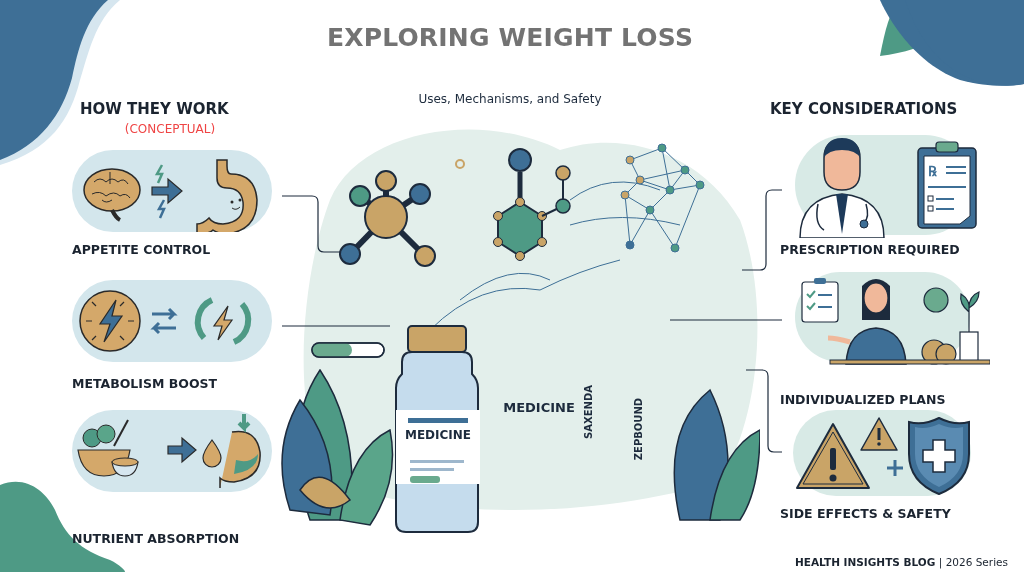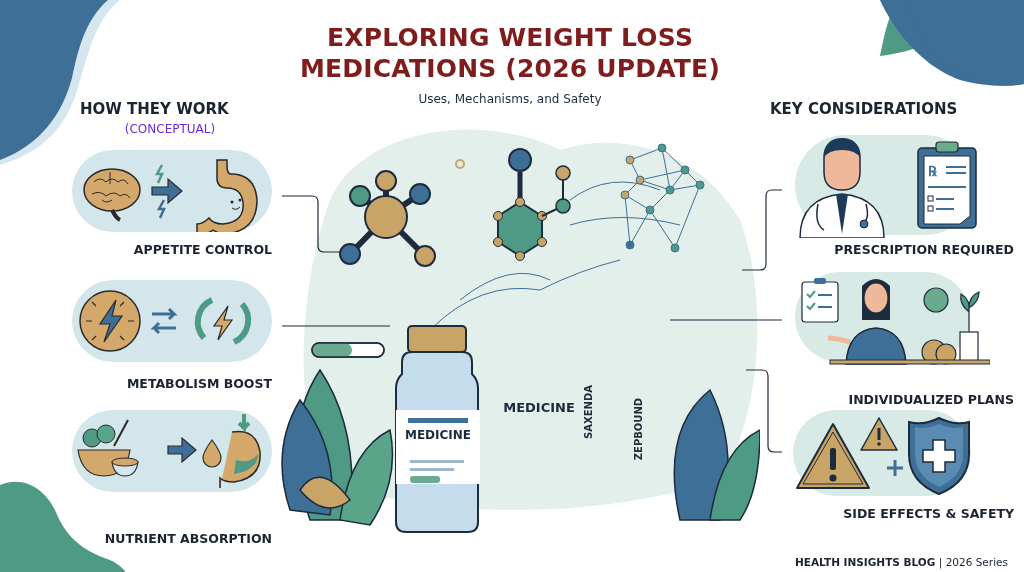--- a/index.html
+++ b/index.html
@@ -1,27 +1,27 @@
 <!DOCTYPE html>
 <html><head>
 <meta charset="utf-8">
 <style>
   * { box-sizing: border-box; margin: 0; padding: 0; }
   html, body { width: 1024px; height: 572px; overflow: hidden; background: #ffffff; }
   body { position: relative; font-family: "DejaVu Sans", sans-serif; color: #1b2a3a; }
   .abs { position: absolute; }
   .blob-bg { position: absolute; left: 0; top: 0; }
   .title { position: absolute; left: 280px; top: 22px; width: 460px; text-align: center;
-    font-family: "DejaVu Sans", sans-serif; font-weight: bold; font-size: 25px; line-height: 31px; color: #7f1d1d; letter-spacing: 0.2px; }
+    font-family: "DejaVu Sans", sans-serif; font-weight: bold; font-size: 25px; line-height: 31px; color: #737373; letter-spacing: 0.2px; }
   .subtitle { position: absolute; left: 280px; top: 92px; width: 460px; text-align: center;
     font-size: 12px; color: #1d2b3d; }
   .sec-head { position: absolute; font-weight: bold; font-size: 15px; color: #1b2430; text-align: left; }
-  .sec-sub { position: absolute; font-size: 12px; color: #6d28d9; text-align: center; }
+  .sec-sub { position: absolute; font-size: 12px; color: #ef4444; text-align: center; }
   .pill { position: absolute; background: #d3e6ec; border-radius: 60px; }
-  .panel-label { position: absolute; font-weight: bold; font-size: 12.5px; color: #1b2430; text-align: right; }
+  .panel-label { position: absolute; font-weight: bold; font-size: 12.5px; color: #1b2430; text-align: left; }
   .card-bg { position: absolute; background: #d8eae6; border-radius: 50px; }
   .footer { position: absolute; right: 16px; top: 548px; font-size: 10.5px; color: #1b2430; margin-top: 8px; }
   .footer b { font-weight: bold; }
   .label-text { font-family: "DejaVu Sans", sans-serif; font-weight: bold; }
 </style>
 </head>
 <body>
 
 
 
@@ -45,21 +45,20 @@
 
   <path d="M742 270 H760 Q766 270 766 264 V196 Q766 190 772 190 H782" fill="none" stroke="#1d2b3d" stroke-width="1.2"></path>
   <line x1="670" y1="320" x2="782" y2="320" stroke="#1d2b3d" stroke-width="1.2"></line>
   <path d="M746 370 H762 Q768 370 768 376 V446 Q768 452 774 452 H782" fill="none" stroke="#1d2b3d" stroke-width="1.2"></path>
   <line x1="700" y1="496" x2="740" y2="496" stroke="#1d2b3d" stroke-width="1.2"></line>
 </svg>
 
 
 <div class="title">
   <div>EXPLORING WEIGHT LOSS</div>
-  <div>MEDICATIONS (2026 UPDATE)</div>
 </div>
 <div class="subtitle">Uses, Mechanisms, and Safety</div>
 
 
 <div class="sec-head" style="left:80px; top:100px; width:180px;">HOW THEY WORK</div>
 <div class="sec-sub" style="left:80px; top:122px; width:180px;">(CONCEPTUAL)</div>
 
 
 <div>
   <div class="pill" style="left:72px; top:150px; width:200px; height:82px;"></div>

